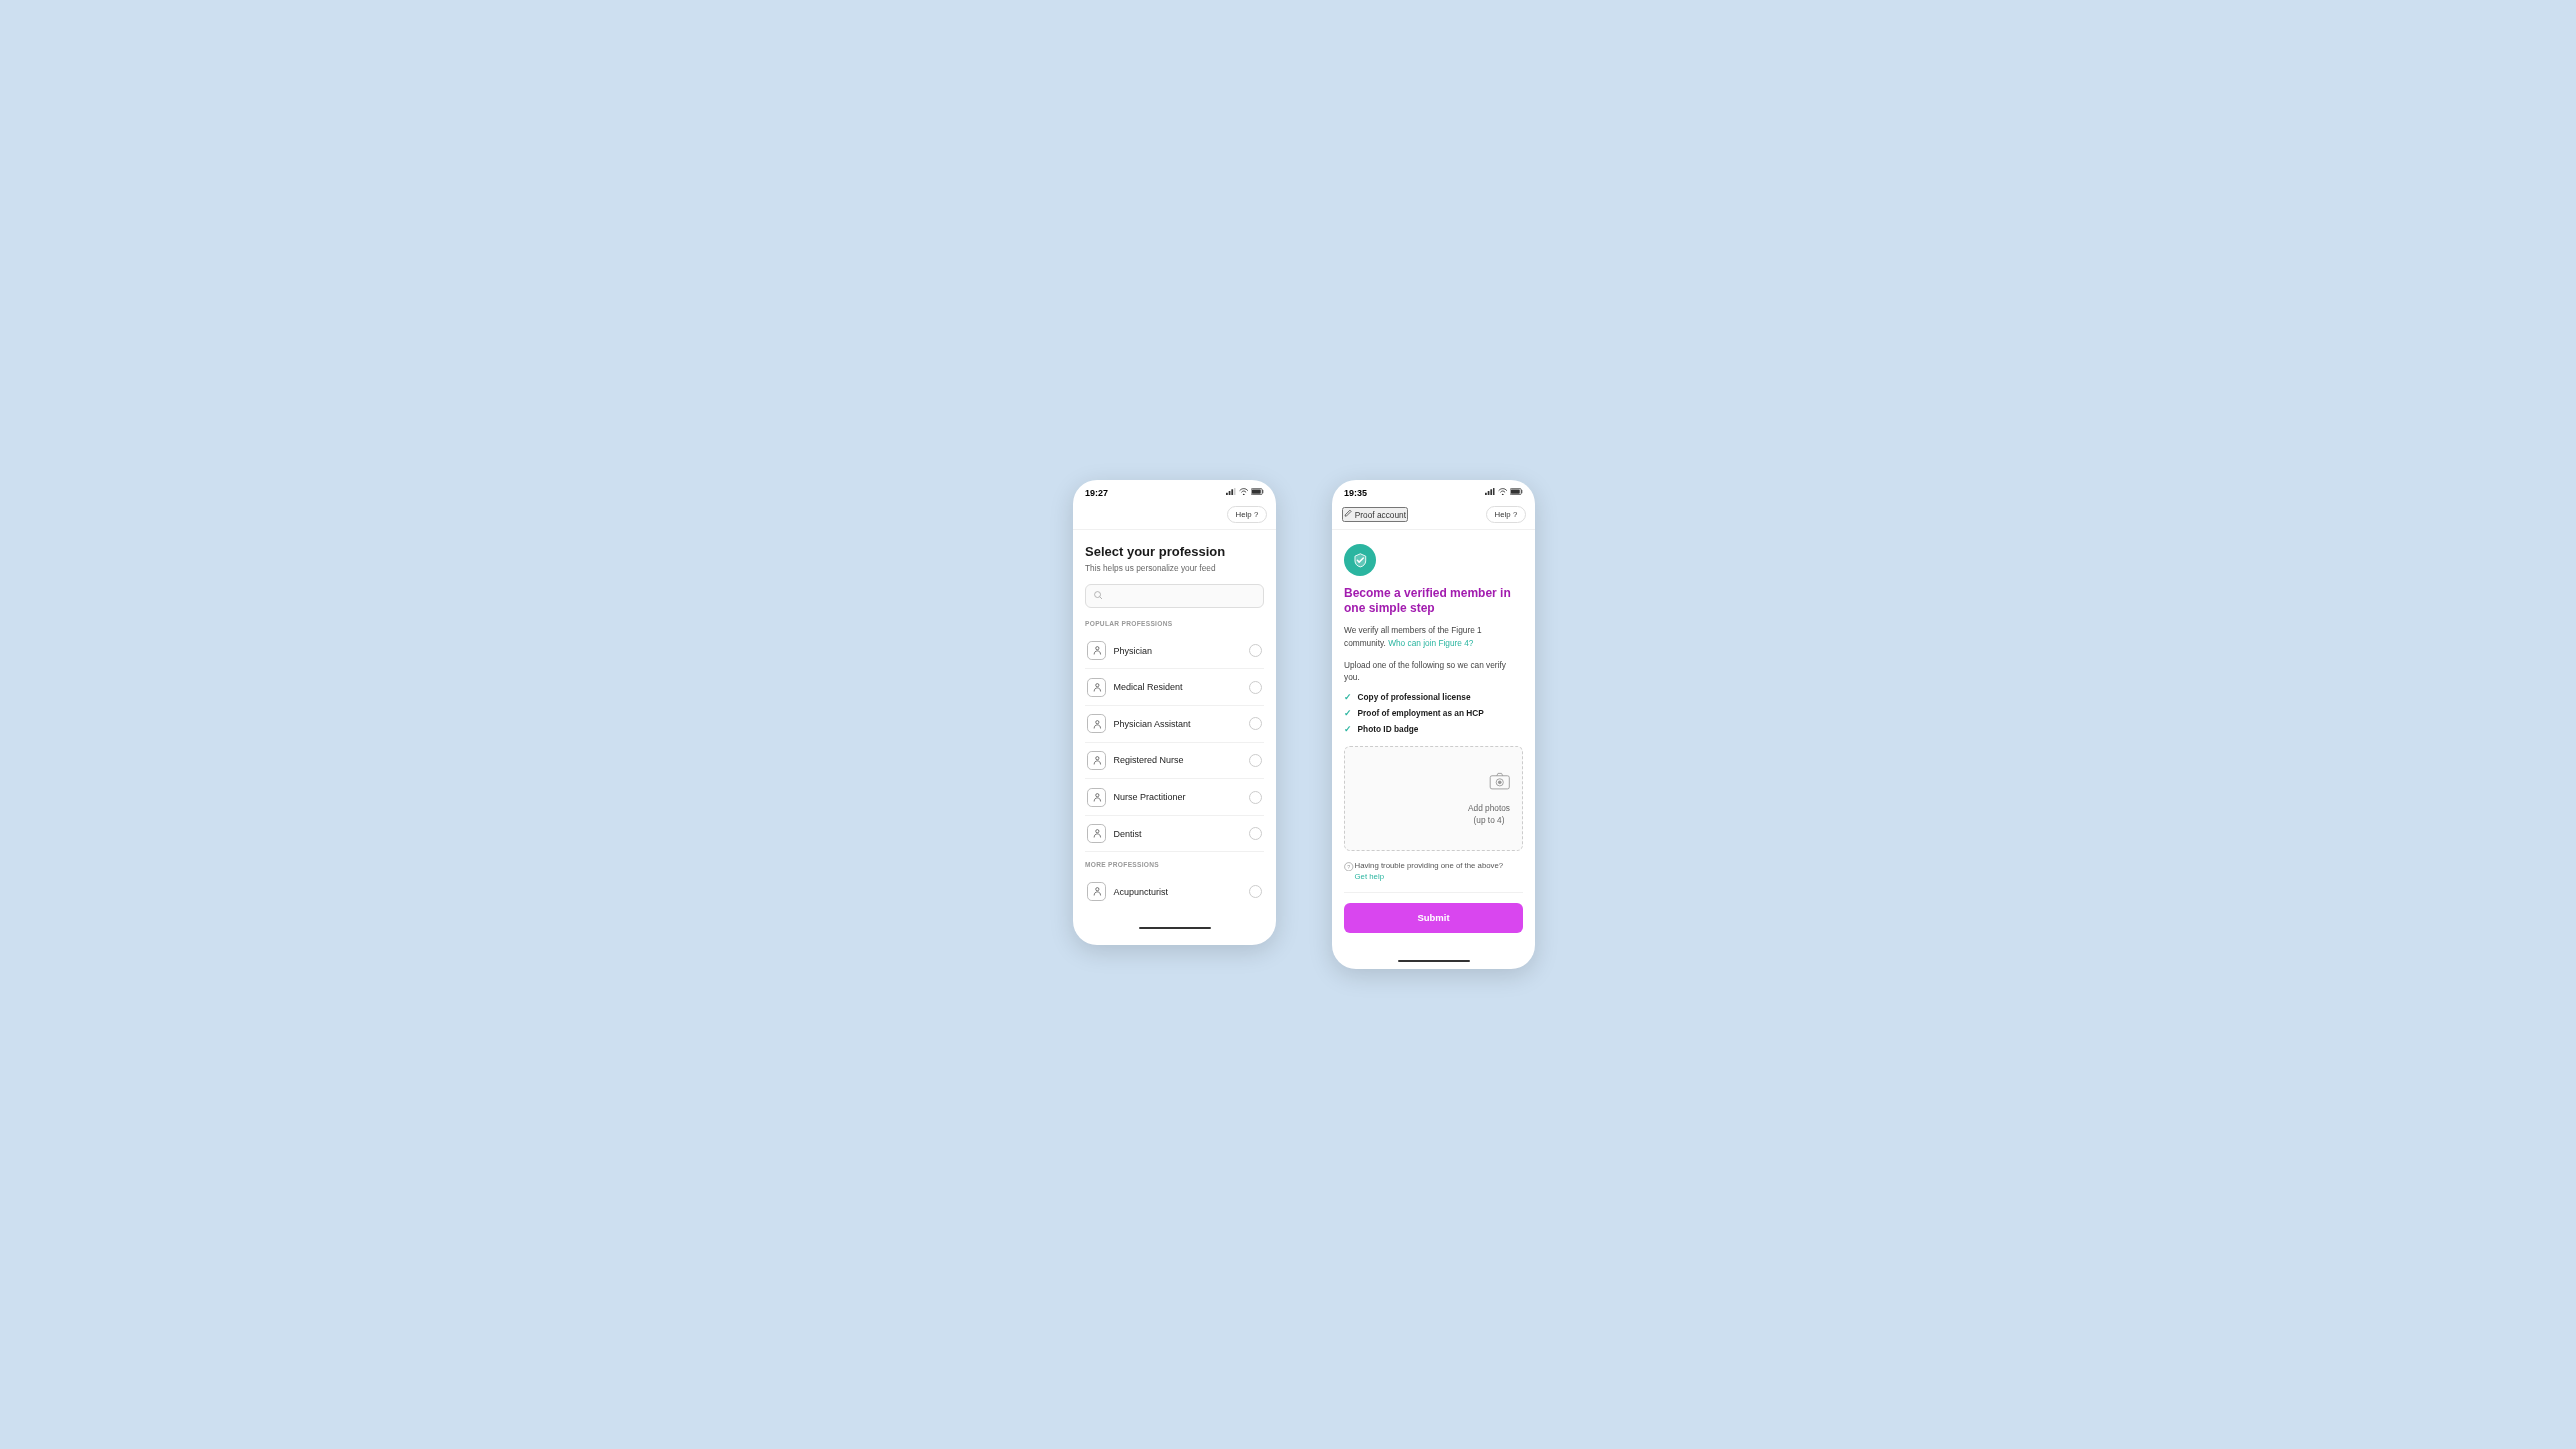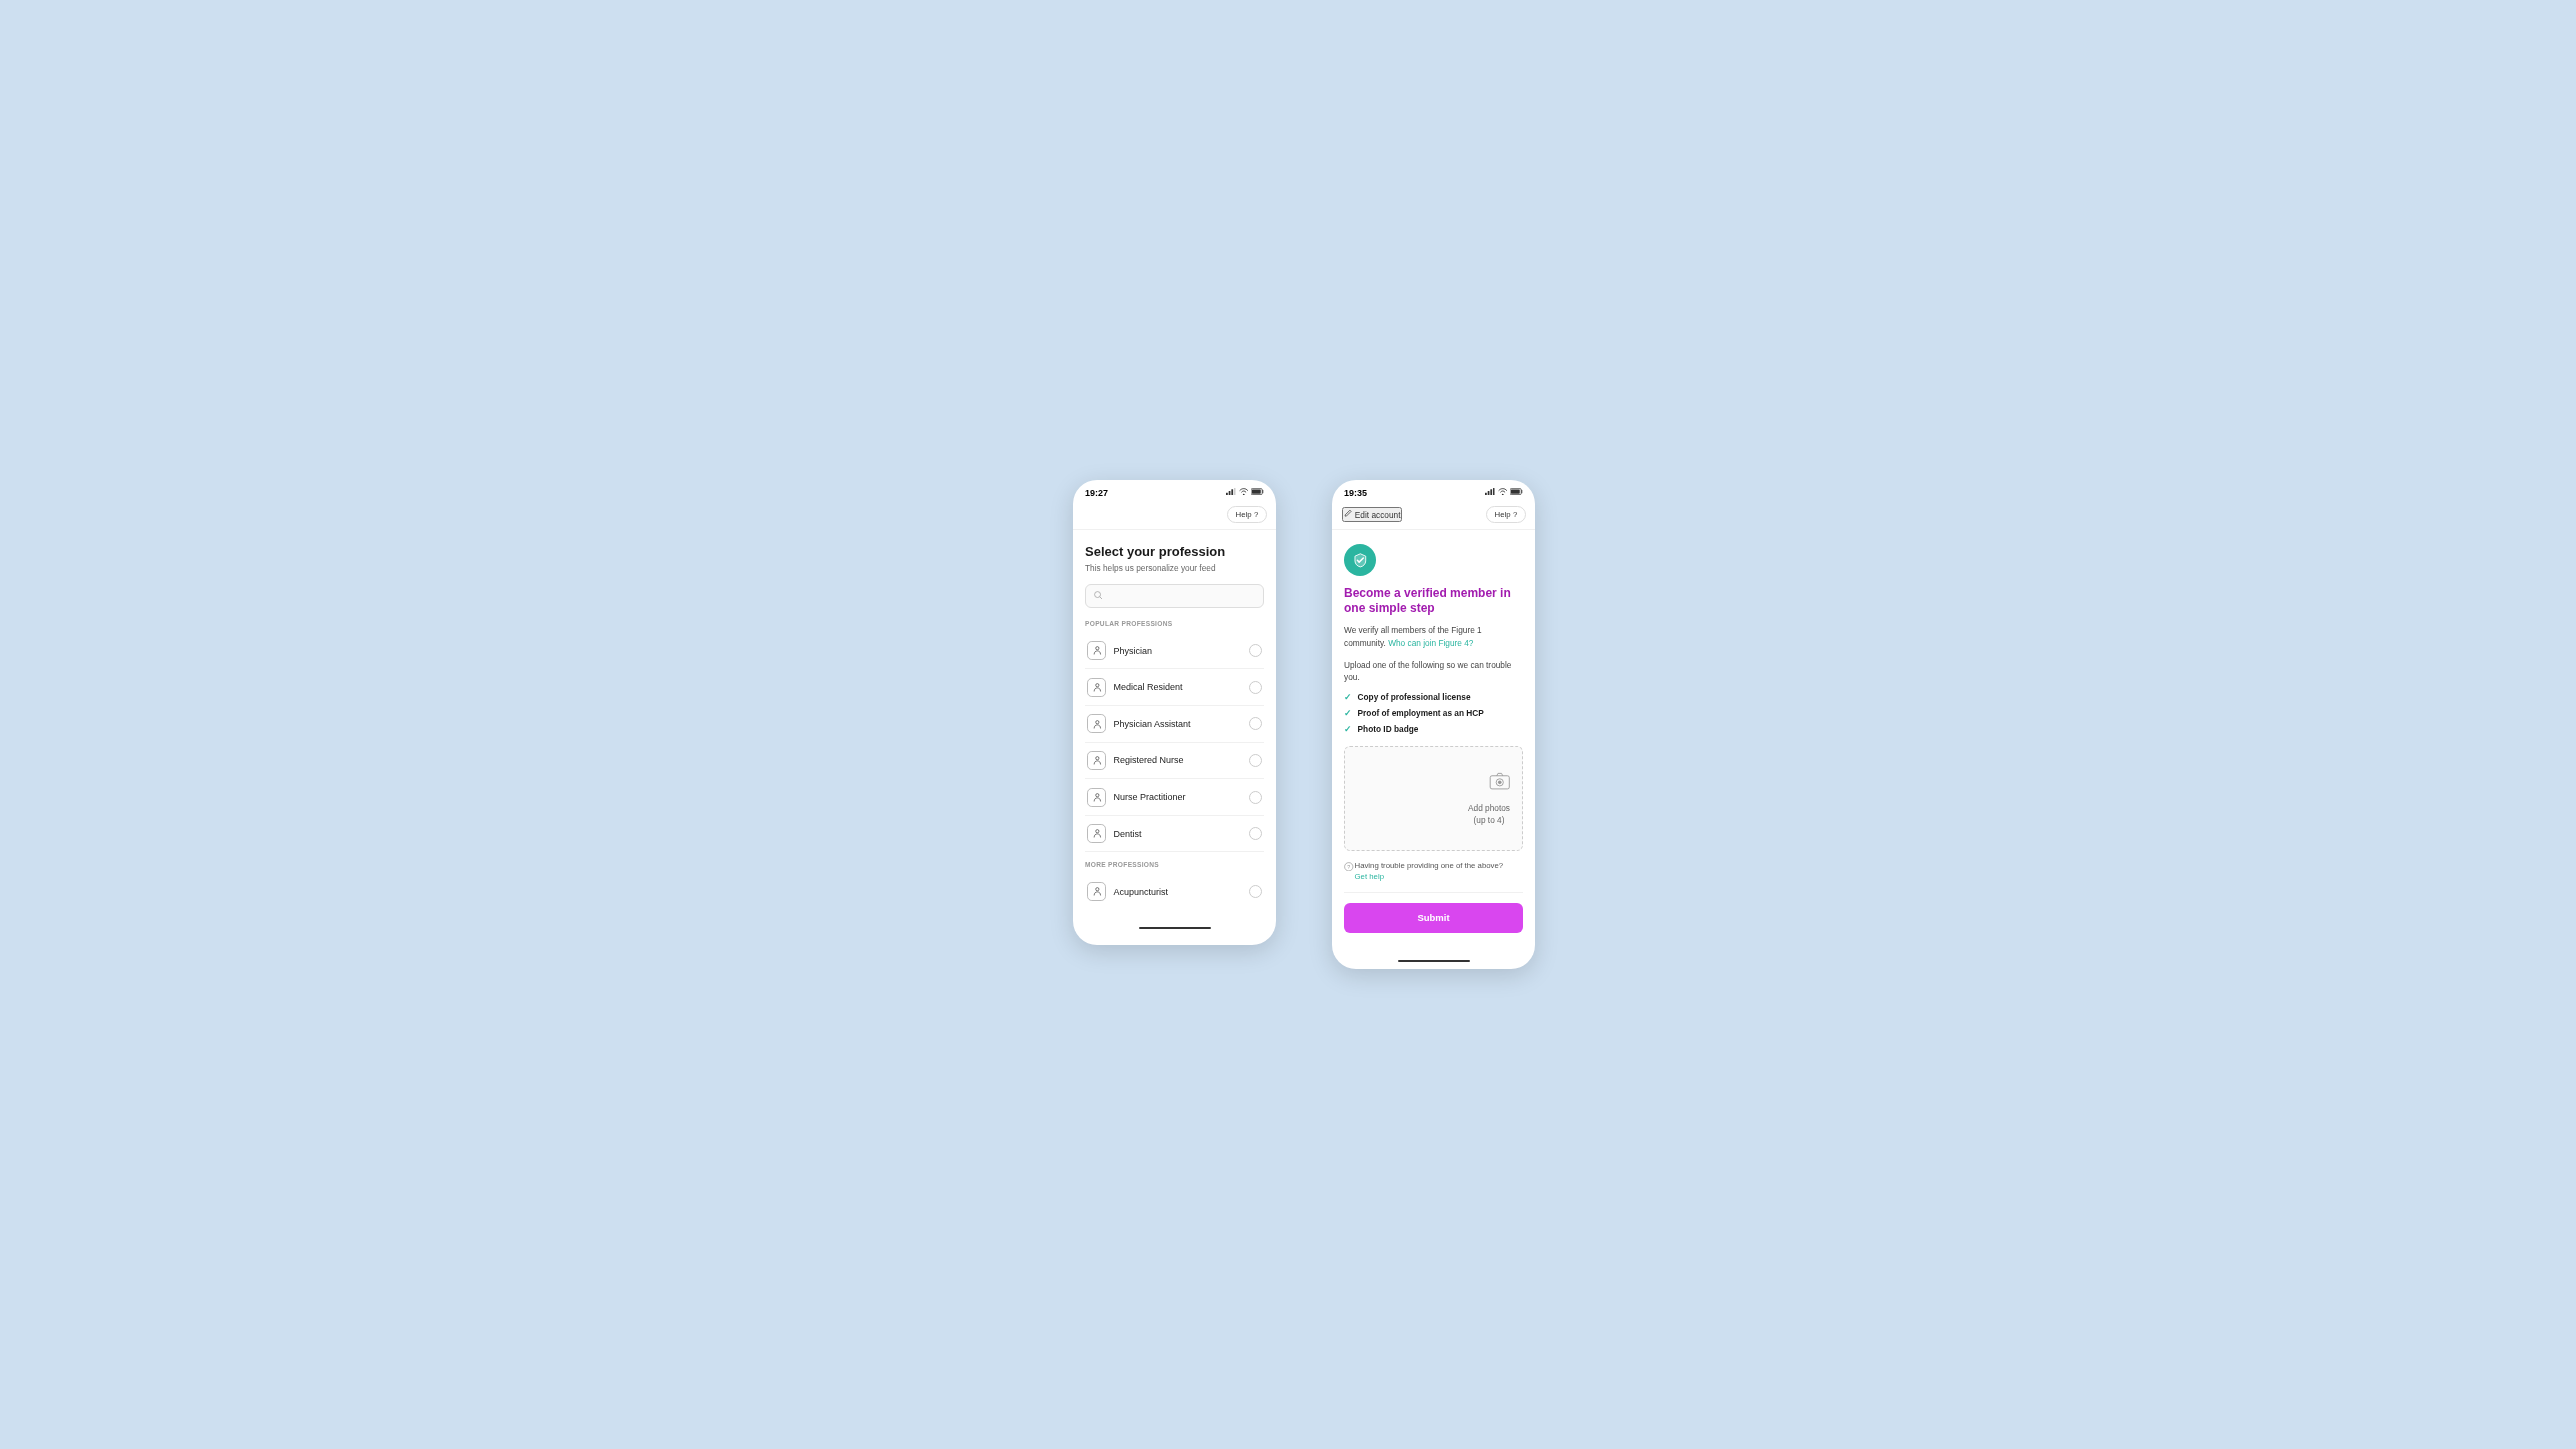--- a/index.html
+++ b/index.html
@@ -418,21 +418,21 @@
     </div>
 
     <div class="nav-bar">
       <div class="nav-bar-left">
         <button class="edit-account-btn">
           <span>
             <svg width="8.3" height="8.3" viewBox="0 0 14 14">
                 <path d="M2 10L10 2l2 2-8 8H2v-2z" stroke="#333" stroke-width="1.2" fill="none" stroke-linejoin="round"></path>
               </svg>
           </span>
-          <span>Edit account</span>
+          <span>Proof account</span>
         </button>
       </div>
       <button class="help-btn">
         <span>Help</span>
         <span>?</span>
       </button>
     </div>
 
     <div class="content">
       <div class="shield-icon-container">
@@ -442,21 +442,21 @@
         </svg>
       </div>
 
       <h2 class="verified-title">Become a verified member in one simple step</h2>
 
       <p class="verify-desc">
         <span>We verify all members of the Figure 1 community.</span>
         <a href="#" class="verify-link">Who can join Figure 4?</a>
       </p>
 
-      <p class="upload-label">Upload one of the following so we can trouble you.</p>
+      <p class="upload-label">Upload one of the following so we can verify you.</p>
 
       <div class="checklist">
         <div class="check-item">
           <span class="check-mark">✓</span>
           <span>Copy of professional license</span>
         </div>
         <div class="check-item">
           <span class="check-mark">✓</span>
           <span>Proof of employment as an HCP</span>
         </div>

